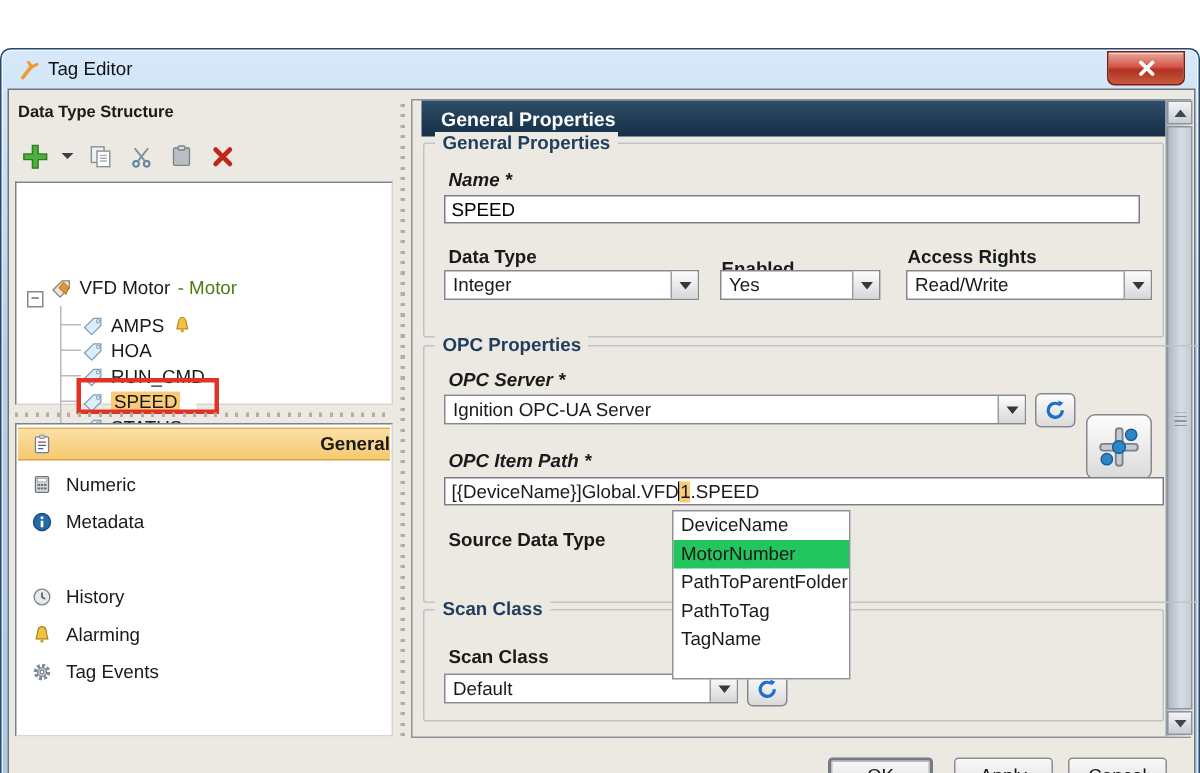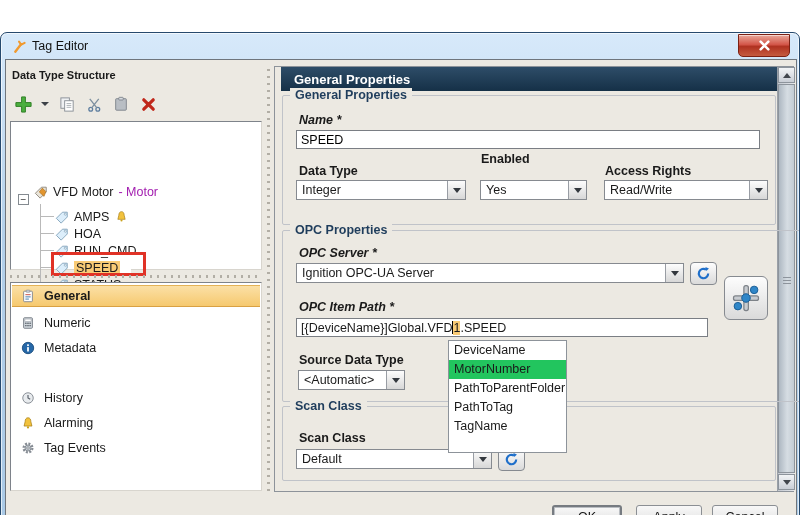--- a/index.html
+++ b/index.html
@@ -30,34 +30,34 @@
   .tbtn{width:22px;height:22px;display:flex;align-items:center;justify-content:center;}
   .dd-arrow{width:0;height:0;border-left:4px solid transparent;border-right:4px solid transparent;border-top:4px solid #3c4147;}
   
   .tree-box{left:4px;top:61px;width:252px;height:149px;background:#fff;
     border:1px solid;border-color:#7e838a #d8d5ce #d8d5ce #7e838a;}
   .trow{position:absolute;height:17px;display:flex;align-items:center;font-size:12.5px;white-space:nowrap;}
   .expand-box{position:absolute;left:7px;top:72px;width:11px;height:11px;border:1px solid #848a90;background:#fff;
     display:flex;align-items:center;justify-content:center;font-size:10px;line-height:9px;color:#333;}
   .tree-vline{position:absolute;left:29px;top:82px;width:1px;height:81px;background:#b9b9b9;}
   .tree-hline{position:absolute;left:29px;width:14px;height:1px;background:#b9b9b9;}
-  .suffix{color:#a21caf;margin-left:5px;}
+  .suffix{color:#4d7c0f;margin-left:5px;}
   .sel-label{background:#f9cb76;padding:0 2px;}
   .edit-remainder{display:inline-block;width:11px;height:15px;background:#fff;}
   .annotation{left:40px;top:130px;width:95px;height:24px;border:3px solid #e03226;}
   
   .hsplit{left:4px;top:213px;width:252px;height:6px;
     background:repeating-linear-gradient(90deg,#b2aea5 0 2px,transparent 2px 7px);background-size:100% 3px;background-position:0 2px;background-repeat:no-repeat;}
   .vsplit{left:259px;top:8px;width:6px;height:423px;
     background:repeating-linear-gradient(0deg,#b2aea5 0 2px,transparent 2px 7px);background-size:3px 100%;background-position:2px 0;background-repeat:no-repeat;}
   
   .list-box{left:4px;top:222px;width:252px;height:209px;background:#fff;
     border:1px solid;border-color:#7e838a #d8d5ce #d8d5ce #7e838a;}
   .crow{position:absolute;left:1px;right:1px;height:22px;display:flex;align-items:center;gap:9px;padding-left:9px;font-size:12.5px;}
-  .crow.selected{background:linear-gradient(#fbe0a6,#f6c96f);border-top:1px solid #e4b256;border-bottom:1px solid #d9a143;font-weight:bold;}
+  .crow.selected{background:linear-gradient(#fbe0a6,#f6c96f);border-top:1px solid #e4b256;border-bottom:1px solid #d9a143;font-weight:bold;justify-content:space-between;}
   
   .right-border{left:268px;top:6px;width:520px;height:426px;border:1px solid #8d939a;}
   .rheader{left:275px;top:7px;width:496px;height:24px;background:linear-gradient(#2e4d68,#153047);
     color:#fff;font-weight:bold;font-size:13px;display:flex;align-items:center;padding-left:13px;}
   
   .sbar{left:771px;top:7px;width:17px;height:424px;background:linear-gradient(90deg,#c3c8d0,#e4e7eb);border-left:1px solid #9aa0a8;}
   .sbtn{position:absolute;left:0;width:17px;height:16px;background:linear-gradient(#f2f4f6,#c9ced6);border:1px solid #8d949c;display:flex;align-items:center;justify-content:center;}
   .tri-up{width:0;height:0;border-left:4px solid transparent;border-right:4px solid transparent;border-bottom:5px solid #41464d;}
   .tri-down{width:0;height:0;border-left:4px solid transparent;border-right:4px solid transparent;border-top:5px solid #41464d;}
   .sthumb{position:absolute;left:0;top:17px;width:17px;height:389px;border:1px solid #8d949c;
@@ -304,21 +304,21 @@
     <input class="abs tinput" style="left: 290px; top: 70px; width: 464px; height: 19px;" value="SPEED">
 
     <div class="abs flabel" style="left:293px;top:104px">Data Type</div>
     <div class="abs combo" style="left:290px;top:120px;width:170px">
       <span class="combo-text">Integer</span>
       <span class="combo-btn">
           <span class="combo-arrow"></span>
         </span>
     </div>
 
-    <div class="abs flabel" style="left:475px;top:92px">Enabled</div>
+    <div class="abs flabel" style="left:475px;top:112px">Enabled</div>
     <div class="abs combo" style="left:474px;top:120px;width:107px">
       <span class="combo-text">Yes</span>
       <span class="combo-btn">
           <span class="combo-arrow"></span>
         </span>
     </div>
 
     <div class="abs flabel" style="left:599px;top:104px">Access Rights</div>
     <div class="abs combo" style="left:598px;top:120px;width:164px">
       <span class="combo-text">Read/Write</span>
@@ -349,42 +349,36 @@
         <rect x="2" y="10.3" width="20" height="3.6" rx="1.6" fill="#c7cbd0" stroke="#7d8288"></rect>
         <g fill="#2f86c8" stroke="#1b5e96" stroke-width="0.8">
           <circle cx="5.5" cy="18.5" r="3"></circle>
             <circle cx="18.5" cy="5.5" r="3"></circle>
             <circle cx="12" cy="12" r="3.4"></circle>
         </g>
       </svg>
     </div>
 
     <div class="abs flabel freq" style="left:293px;top:240px">OPC Item Path *</div>
-    <div class="abs path-field" style="left:290px;top:258px;width:412px;height:19px">
+    <div class="abs path-field" style="left:290px;top:258px;width:480px;height:19px">
       <span>[{DeviceName}]Global.VFD</span>
       <span class="caret"></span>
       <span class="path-sel">1</span>
       <span>.SPEED</span>
     </div>
 
     <div class="abs popup">
       <div class="prow">DeviceName</div>
       <div class="prow selected">MotorNumber</div>
       <div class="prow">PathToParentFolder</div>
       <div class="prow">PathToTag</div>
       <div class="prow">TagName</div>
     </div>
 
     <div class="abs flabel" style="left:293px;top:293px">Source Data Type</div>
-    <div class="abs combo" style="left:292px;top:310px;width:107px">
-      <span class="combo-text">&lt;Automatic&gt;</span>
-      <span class="combo-btn">
-          <span class="combo-arrow"></span>
-        </span>
-    </div>
 
     <div class="abs group g-scan">
       <div class="legend">Scan Class</div>
     </div>
     <div class="abs flabel" style="left:293px;top:371px">Scan Class</div>
     <div class="abs combo" style="left:290px;top:389px;width:196px">
       <span class="combo-text">Default</span>
       <span class="combo-btn">
           <span class="combo-arrow"></span>
         </span>

